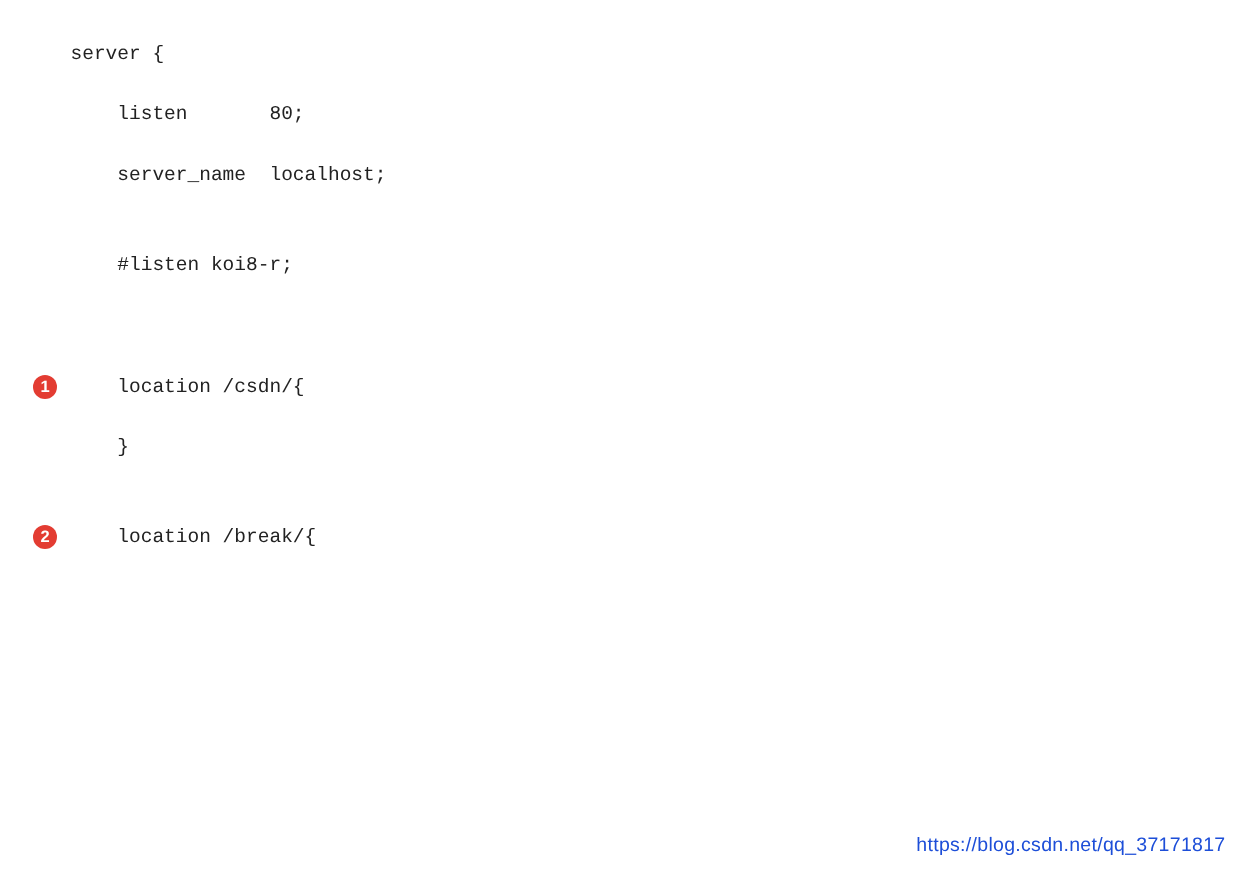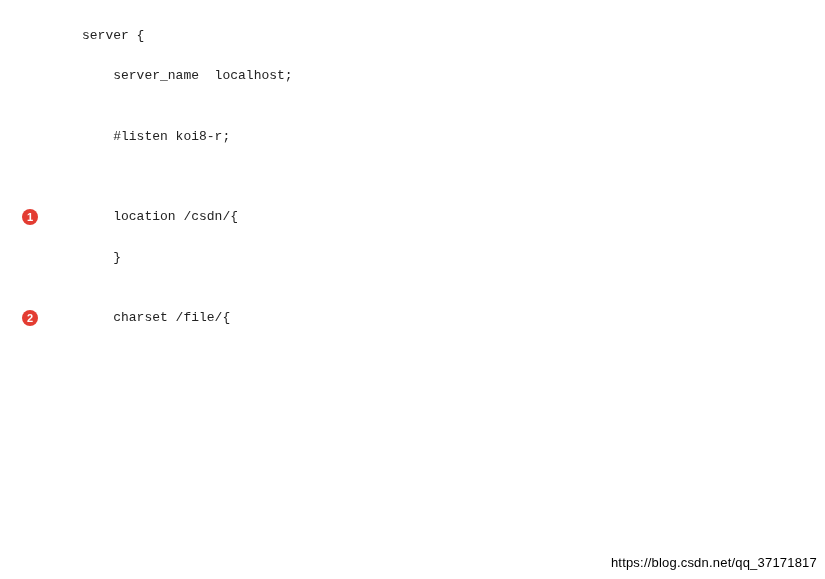--- a/index.html
+++ b/index.html
@@ -15,21 +15,21 @@
     overflow: hidden;
     position: relative;
   }
   .code {
     white-space: pre;
     padding: 6px 0 0 0;
   }
   .line {
     display: block;
     position: relative;
-    padding-left: 82px;
+    padding-left: 47px;
   }
   .badge {
     position: absolute;
     left: 30px;
     top: 50%;
     transform: translate(-50%, -50%);
     width: 16px;
     height: 16px;
     background: #e33c32;
     border-radius: 50%;
@@ -40,41 +40,42 @@
     text-align: center;
     font-weight: bold;
   }
   .u {
     text-decoration: underline;
   }
   .watermark {
     position: absolute;
     right: 8px;
     bottom: 6px;
-    color: #000000;
+    color: #1d4ed8;
     font-family: Arial, sans-serif;
     font-size: 13px;
     letter-spacing: 0.2px;
     pointer-events: none;
   }
 </style>
 </head>
 <body>
 
 <div class="code">
 <span class="line">server {</span>
+<span class="line">    listen       80;</span>
 <span class="line">    server_name  localhost;</span>
 <span class="line"></span>
 <span class="line">    #listen koi8-r;</span>
 <span class="line"></span>
 <span class="line"></span>
 <span class="line"><span class="badge">1</span><span>    location /csdn/{</span></span>
 <span class="line">    }</span>
 <span class="line"></span>
-<span class="line"><span class="badge">2</span><span>    charset /file/{</span></span>
+<span class="line"><span class="badge">2</span><span>    location /break/{</span></span>
 
 <span class="line"></span>
 
 
 
 
 <span class="line"></span>
 
 <span class="line"></span>
 

